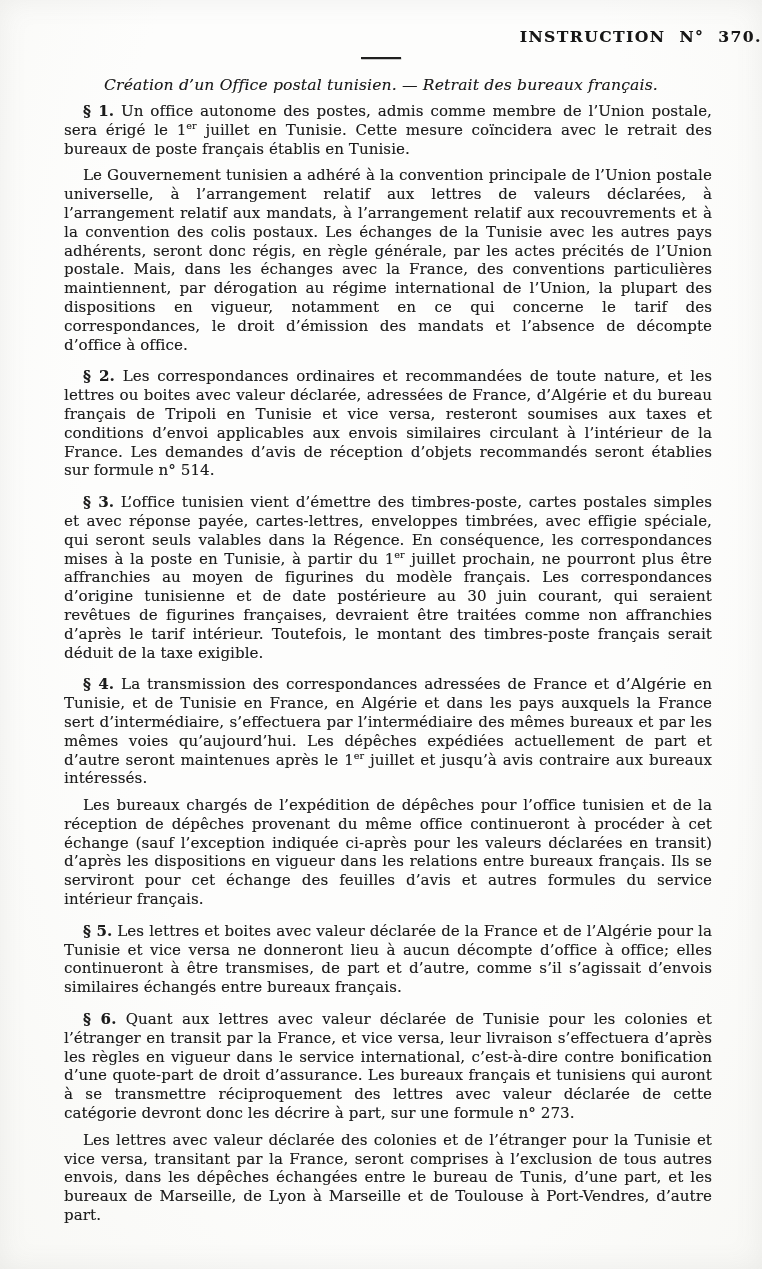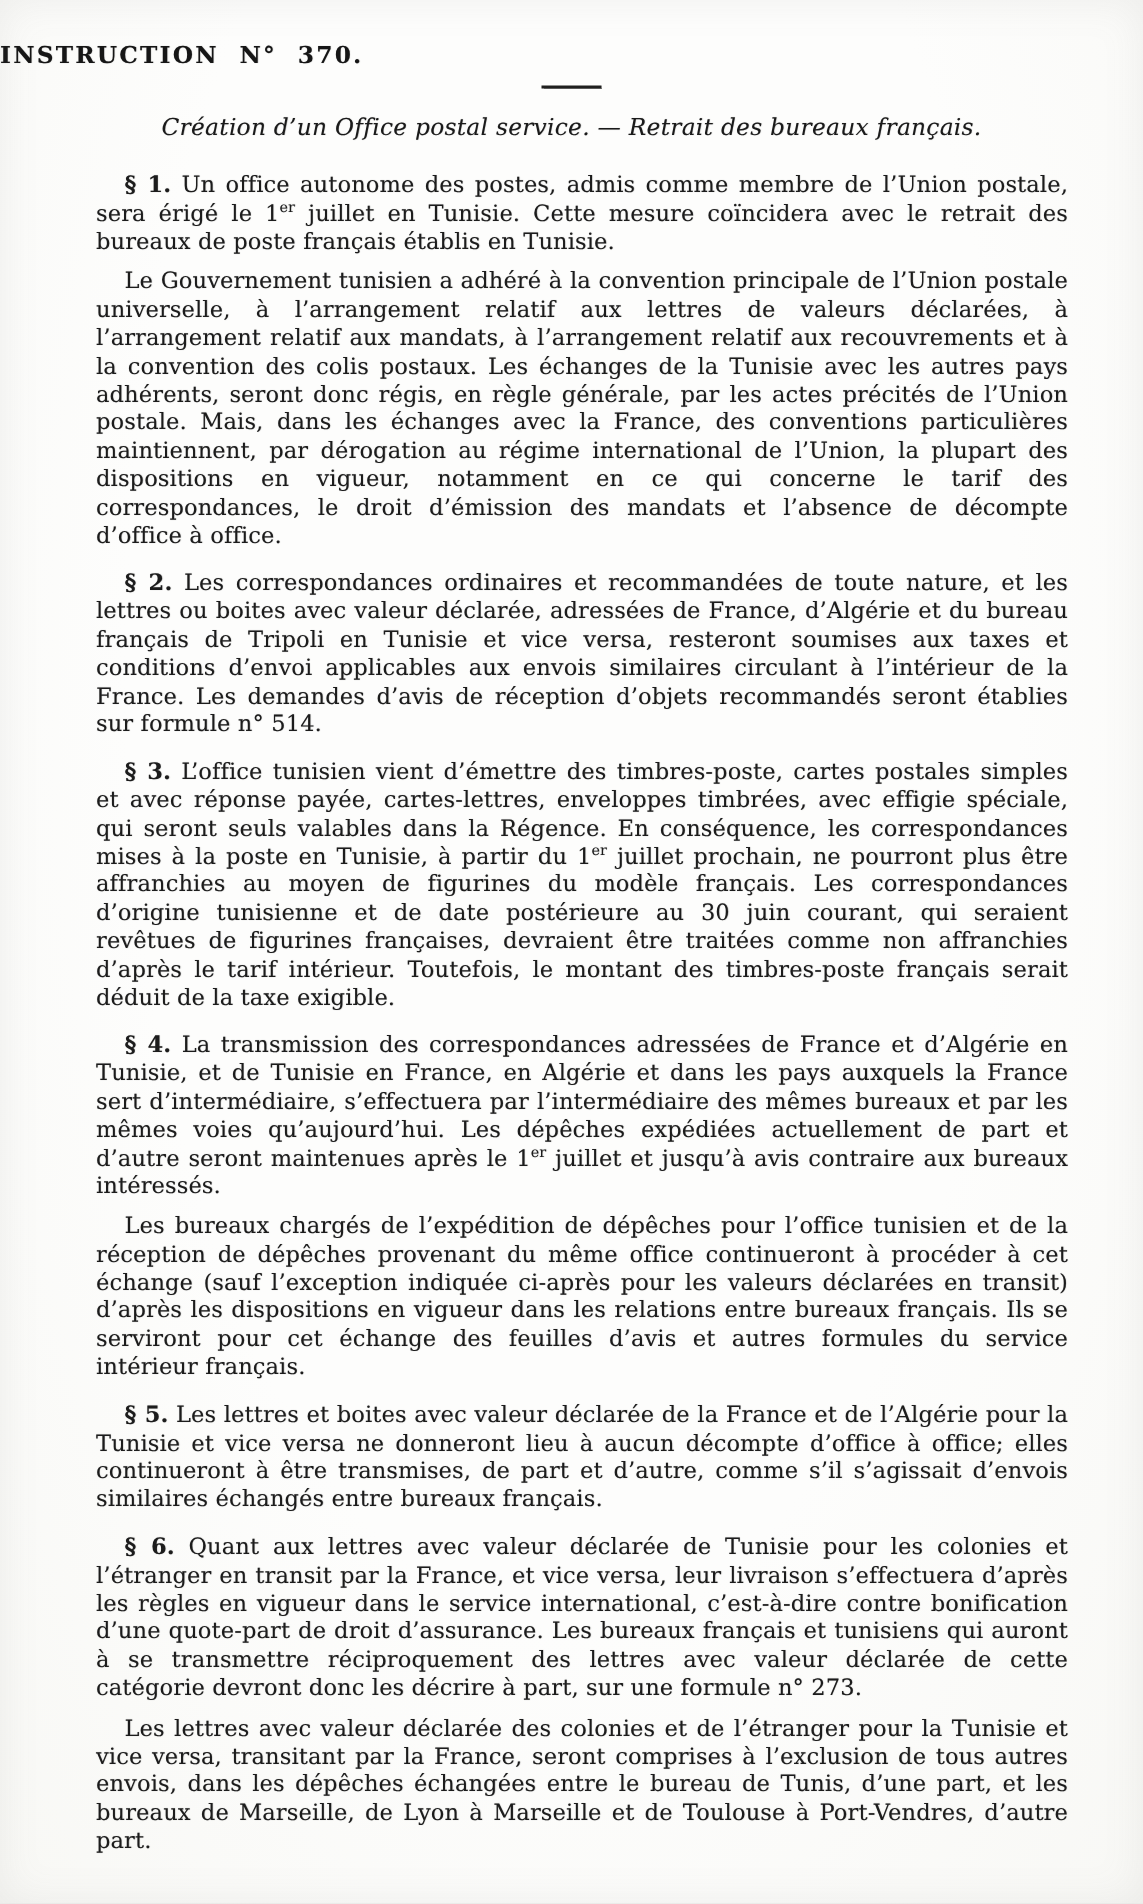--- a/index.html
+++ b/index.html
@@ -12,21 +12,21 @@
     width: 762px;
     height: 1269px;
     margin: 0;
     background: radial-gradient(ellipse at 50% 35%, #fdfdfc 55%, #f8f8f5 100%);
     color: #1b1b1b;
     font-family: "DejaVu Serif", serif;
     overflow: hidden;
   }
   .doc-header {
     padding-top: 27px;
-    text-align: left;
+    text-align: right;
     font-size: 15.5px;
     font-weight: bold;
     letter-spacing: 1.5px;
     word-spacing: 7px;
     color: #161616;
     text-shadow: 0.2px 0.3px 0.6px rgba(30,30,30,0.45);
   }
   .header-rule {
     width: 40px;
     height: 2px;
@@ -39,21 +39,21 @@
     text-align: center;
     font-style: italic;
     font-size: 15.5px;
     letter-spacing: 0.2px;
     color: #1a1a1a;
     text-shadow: 0.2px 0.3px 0.6px rgba(30,30,30,0.4);
   }
   .doc-body {
     width: 648px;
     margin-left: 64px;
-    margin-top: 20px;
+    margin-top: 8px;
   }
   .para {
     margin: 8px 0 0 0;
     font-size: 15px;
     line-height: 18.8px;
     text-align: justify;
     text-indent: 19px;
     letter-spacing: 0.1px;
     color: #1c1c1c;
     text-shadow: 0.2px 0.3px 0.6px rgba(35,35,35,0.42);
@@ -74,21 +74,21 @@
     pointer-events: none;
     box-shadow: inset 0 0 28px rgba(120,120,115,0.10);
   }
 </style>
 </head>
 <body>
 
 <div class="page">
   <div class="doc-header">INSTRUCTION N° 370.</div>
   <div class="header-rule"></div>
-  <div class="doc-title">Création d’un Office postal service. — Retrait des bureaux français.</div>
+  <div class="doc-title">Création d’un Office postal tunisien. — Retrait des bureaux français.</div>
   <div class="doc-body">
       <p class="para section"><span class="run-b">§ 1.</span><span> Un office autonome des postes, admis comme membre de l’Union postale, sera érigé le 1</span><span class="run-sup">er</span><span> juillet en Tunisie. Cette mesure coïncidera avec le retrait des bureaux de poste français établis en Tunisie.</span></p>
       <p class="para"><span>Le Gouvernement tunisien a adhéré à la convention principale de l’Union postale universelle, à l’arrangement relatif aux lettres de valeurs déclarées, à l’arrangement relatif aux mandats, à l’arrangement relatif aux recouvrements et à la convention des colis postaux. Les échanges de la Tunisie avec les autres pays adhérents, seront donc régis, en règle générale, par les actes précités de l’Union postale. Mais, dans les échanges avec la France, des conventions particulières maintiennent, par dérogation au régime international de l’Union, la plupart des dispositions en vigueur, notamment en ce qui concerne le tarif des correspondances, le droit d’émission des mandats et l’absence de décompte d’office à office.</span></p>
       <p class="para section"><span class="run-b">§ 2.</span><span> Les correspondances ordinaires et recommandées de toute nature, et les lettres ou boites avec valeur déclarée, adressées de France, d’Algérie et du bureau français de Tripoli en Tunisie et </span><span class="run-i">vice versa</span><span>, resteront soumises aux taxes et conditions d’envoi applicables aux envois similaires circulant à l’intérieur de la France. Les demandes d’avis de réception d’objets recommandés seront établies sur formule n° 514.</span></p>
       <p class="para section"><span class="run-b">§ 3.</span><span> L’office tunisien vient d’émettre des timbres-poste, cartes postales simples et avec réponse payée, cartes-lettres, enveloppes timbrées, avec effigie spéciale, qui seront seuls valables dans la Régence. En conséquence, les correspondances mises à la poste en Tunisie, à partir du 1</span><span class="run-sup">er</span><span> juillet prochain, ne pourront plus être affranchies au moyen de figurines du modèle français. Les correspondances d’origine tunisienne et de date postérieure au 30 juin courant, qui seraient revêtues de figurines françaises, devraient être traitées comme non affranchies d’après le tarif intérieur. Toutefois, le montant des timbres-poste français serait déduit de la taxe exigible.</span></p>
       <p class="para section"><span class="run-b">§ 4.</span><span> La transmission des correspondances adressées de France et d’Algérie en Tunisie, et de Tunisie en France, en Algérie et dans les pays auxquels la France sert d’intermédiaire, s’effectuera par l’intermédiaire des mêmes bureaux et par les mêmes voies qu’aujourd’hui. Les dépêches expédiées actuellement de part et d’autre seront maintenues après le 1</span><span class="run-sup">er</span><span> juillet et jusqu’à avis contraire aux bureaux intéressés.</span></p>
       <p class="para"><span>Les bureaux chargés de l’expédition de dépêches pour l’office tunisien et de la réception de dépêches provenant du même office continueront à procéder à cet échange (sauf l’exception indiquée ci-après pour les valeurs déclarées en transit) d’après les dispositions en vigueur dans les relations entre bureaux français. Ils se serviront pour cet échange des feuilles d’avis et autres formules du service intérieur français.</span></p>
       <p class="para section"><span class="run-b">§ 5.</span><span> Les lettres et boites avec valeur déclarée de la France et de l’Algérie pour la Tunisie et </span><span class="run-i">vice versa</span><span> ne donneront lieu à aucun décompte d’office à office; elles continueront à être transmises, de part et d’autre, comme s’il s’agissait d’envois similaires échangés entre bureaux français.</span></p>
       <p class="para section"><span class="run-b">§ 6.</span><span> Quant aux lettres avec valeur déclarée de Tunisie pour les colonies et l’étranger en transit par la France, et </span><span class="run-i">vice versa,</span><span> leur livraison s’effectuera d’après les règles en vigueur dans le service international, c’est-à-dire contre bonification d’une quote-part de droit d’assurance. Les bureaux français et tunisiens qui auront à se transmettre réciproquement des lettres avec valeur déclarée de cette catégorie devront donc les décrire à part, sur une formule n° 273.</span></p>
       <p class="para"><span>Les lettres avec valeur déclarée des colonies et de l’étranger pour la Tunisie et </span><span class="run-i">vice versa,</span><span> transitant par la France, seront comprises à l’exclusion de tous autres envois, dans les dépêches échangées entre le bureau de Tunis, d’une part, et les bureaux de Marseille, de Lyon à Marseille et de Toulouse à Port-Vendres, d’autre part.</span></p>

